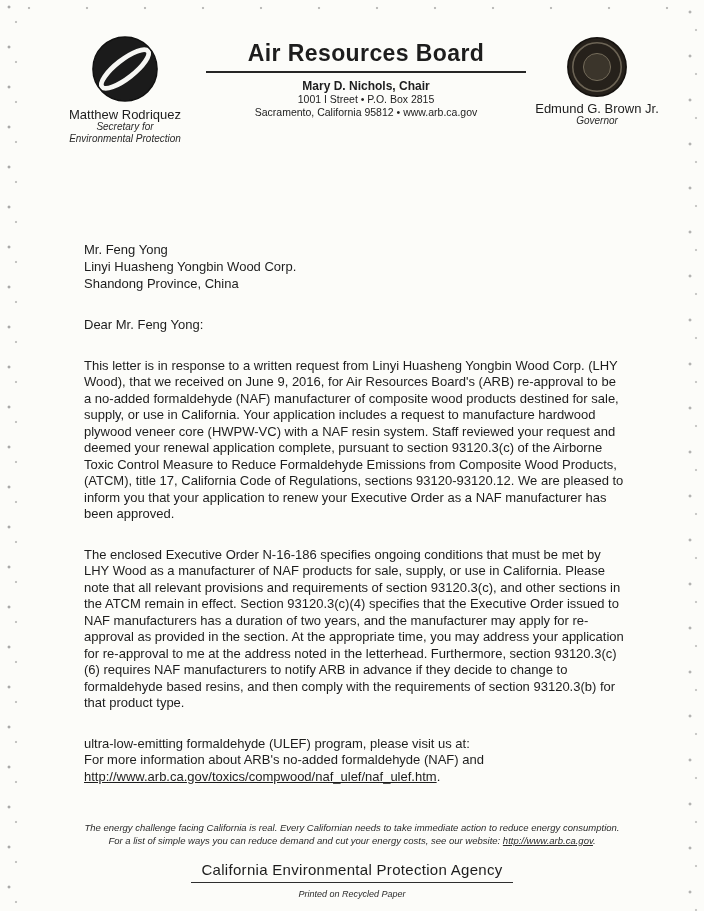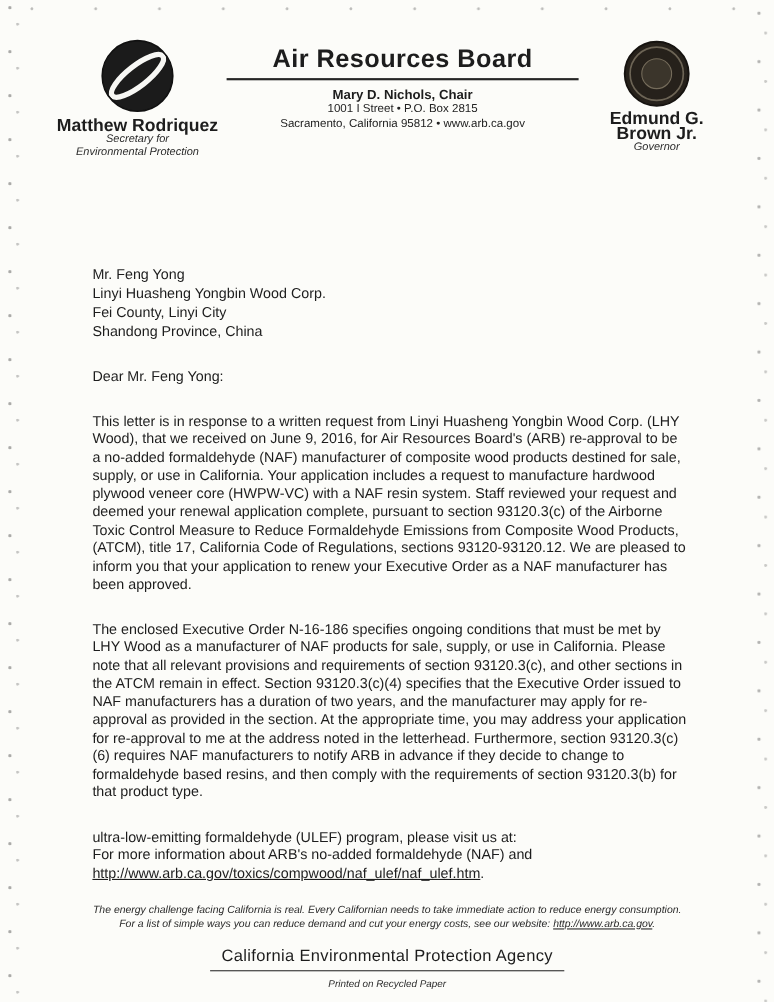--- a/index.html
+++ b/index.html
@@ -41,21 +41,21 @@
   .letterhead {
     position: absolute;
     top: 34px; left: 46px; right: 38px;
     display: flex;
     align-items: flex-start;
   }
   .lh-left { width: 158px; text-align: center; }
   .lh-right { width: 138px; text-align: center; padding-top: 2px; }
   .lh-center { flex: 1; text-align: center; padding-top: 6px; }
   .lh-logo { display: block; margin: 0 auto 4px auto; }
-  .official-name { font-size: 16px; font-weight: bold; line-height: 13px; }
+  .official-name { font-size: 13px; font-weight: normal; line-height: 13px; }
   .official-title { font-size: 10px; font-style: italic; line-height: 12px; color: #2a2a2a; }
   .agency-title { font-size: 23px; font-weight: bold; letter-spacing: .4px; line-height: 26px; }
   .lh-rule { height: 0; border-top: 2px solid #262626; margin: 5px 2px 6px 2px; }
   .chair-line { font-size: 12px; font-weight: bold; line-height: 14px; }
   .addr-line { font-size: 10.5px; line-height: 13px; color: #222; }
 
   
   .letter-body {
     position: absolute;
     top: 185px; left: 84px; width: 542px;
@@ -133,21 +133,20 @@
     </div>
 
   </header>
 
   <main class="letter-body">
 
 
     <div class="recipient-block">
       <div>Mr. Feng Yong</div>
       <div>Linyi Huasheng Yongbin Wood Corp.</div>
-      <div>Fei County, Linyi City</div>
       <div>Shandong Province, China</div>
     </div>
 
     <div class="salutation">Dear Mr. Feng Yong:</div>
 
     <p class="para">This letter is in response to a written request from Linyi Huasheng Yongbin Wood Corp. (LHY Wood), that we received on June 9, 2016, for Air Resources Board's (ARB) re-approval to be a no-added formaldehyde (NAF) manufacturer of composite wood products destined for sale, supply, or use in California.  Your application includes a request to manufacture hardwood plywood veneer core (HWPW-VC) with a NAF resin system.  Staff reviewed your request and deemed your renewal application complete, pursuant to section 93120.3(c) of the Airborne Toxic Control Measure to Reduce Formaldehyde Emissions from Composite Wood Products, (ATCM), title 17, California Code of Regulations, sections 93120-93120.12.  We are pleased to inform you that your application to renew your Executive Order as a NAF manufacturer has been approved.</p>
 
     <p class="para">The enclosed Executive Order N-16-186 specifies ongoing conditions that must be met by LHY Wood as a manufacturer of NAF products for sale, supply, or use in California. Please note that all relevant provisions and requirements of section 93120.3(c), and other sections in the ATCM remain in effect.  Section 93120.3(c)(4) specifies that the Executive Order issued to NAF manufacturers has a duration of two years, and the manufacturer may apply for re-approval as provided in the section.  At the appropriate time, you may address your application for re-approval to me at the address noted in the letterhead.  Furthermore, section 93120.3(c)(6) requires NAF manufacturers to notify ARB in advance if they decide to change to formaldehyde based resins, and then comply with the requirements of section 93120.3(b) for that product type.</p>
 
     <p class="para">

